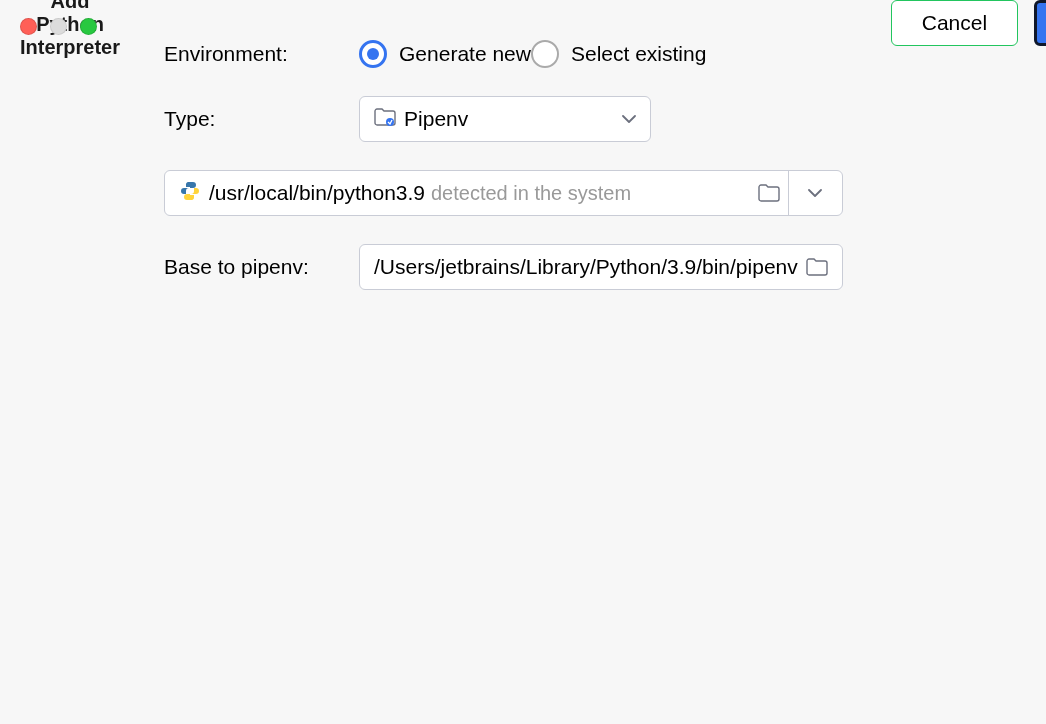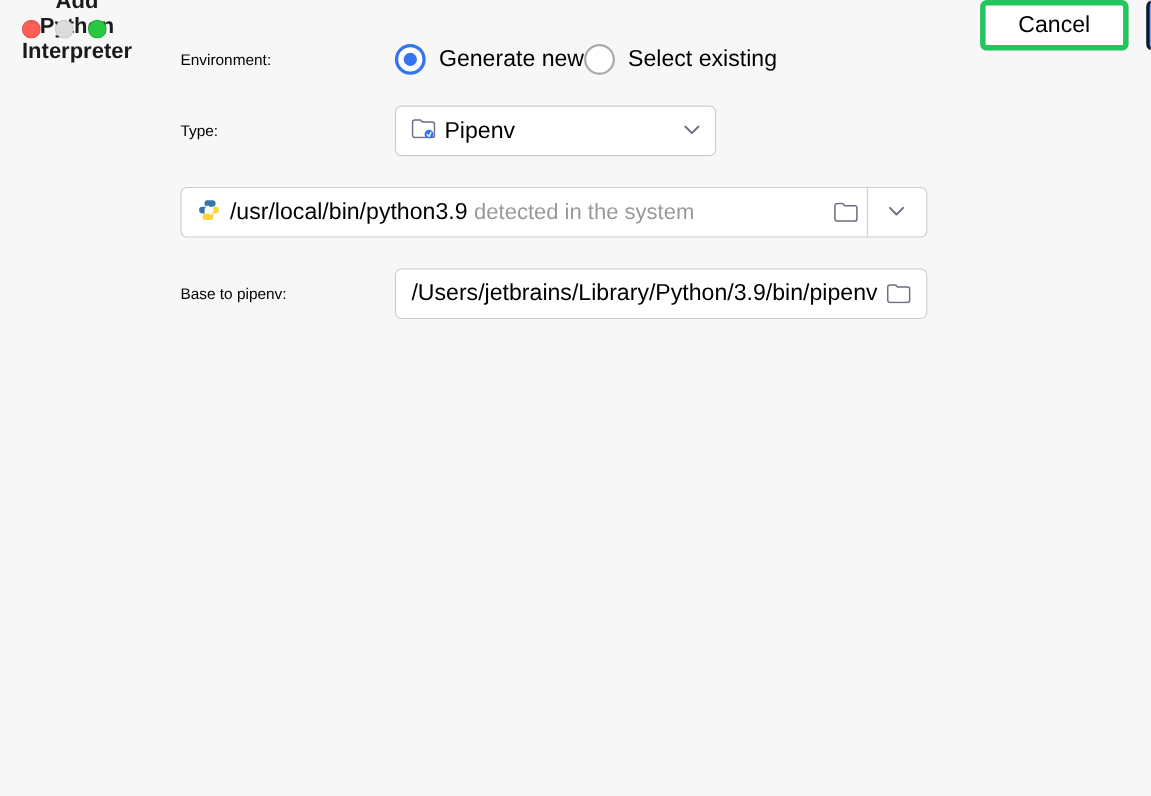--- a/index.html
+++ b/index.html
@@ -58,21 +58,21 @@
       display: flex;
       flex-direction: column;
     }
     .form-row {
       display: flex;
       align-items: center;
       margin-bottom: 28px;
     }
     .form-label {
       width: 195px;
-      font-size: 14px;
+      font-size: 21px;
       color: #000;
       flex-shrink: 0;
     }
     .radio-group {
       display: flex;
       align-items: center;
     }
     .radio-option {
       display: flex;
       align-items: center;
@@ -174,21 +174,21 @@
       border-radius: 6px;
       font-size: 21px;
       cursor: pointer;
       display: flex;
       align-items: center;
       justify-content: center;
       min-width: 120px;
     }
     .btn-cancel {
       background: #fff;
-      border: 5px solid #22c55e;
+      border: 1px solid #22c55e;
       color: #000;
       align-items: center;
     }
     .btn-ok {
       background: #3574f0;
       border: 3px solid #0f172a;
       color: #fff;
       min-width: 148px;
     }
   </style>

